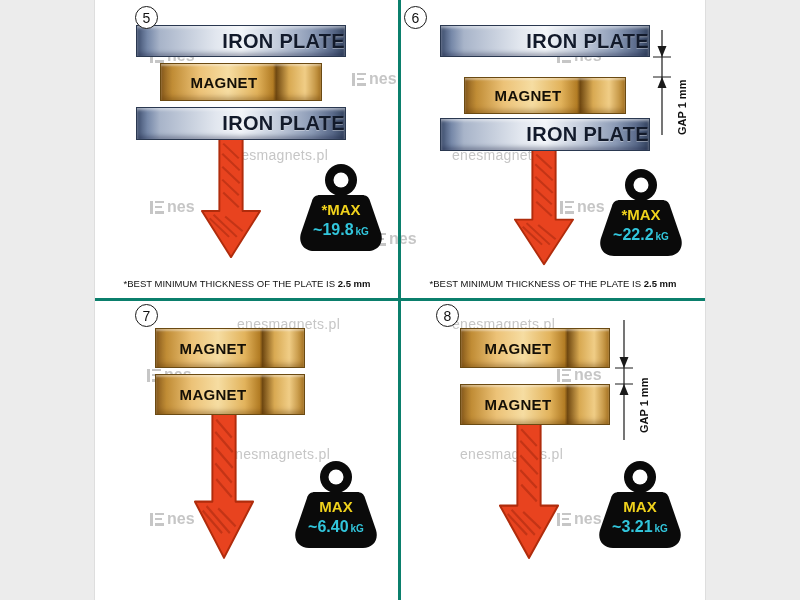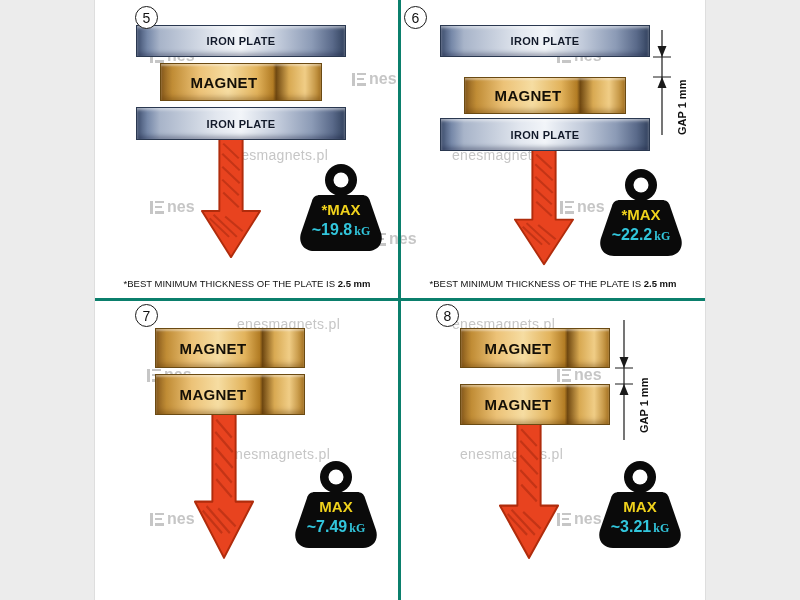--- a/index.html
+++ b/index.html
@@ -26,22 +26,22 @@
   .l4{left:150px;top:198px}.l5{left:560px;top:198px}.l6{left:372px;top:230px}
   .l7{left:147px;top:366px}.l8{left:557px;top:366px}.l9{left:150px;top:510px}.l10{left:557px;top:510px}
 
   
   .numc { position:absolute; width:23px; height:23px; border:1.5px solid #1a1a1a; border-radius:50%;
           background:#fff; display:flex; align-items:center; justify-content:center;
           font-size:14px; color:#111; z-index:4; }
   .n5{left:135px;top:6px}.n6{left:404px;top:6px}.n7{left:135px;top:304px}.n8{left:436px;top:304px}
 
   
-  .plate { position:absolute; z-index:3; display:flex; align-items:center; justify-content:center;
-    font-weight:bold; font-size:11px; color:var(--iron-text,#121a2b); letter-spacing:.3px;
+  .plate { position:absolute; z-index:3; display:flex; align-items:center; justify-content:flex-end;
+    font-weight:bold; font-size:20px; color:var(--iron-text,#121a2b); letter-spacing:.3px;
     background:linear-gradient(90deg,#3f4f6f 0%,#7688a8 5%,#a8b4c9 11%,#e2e7ef 38%,#f2f5f9 50%,#c2cbdb 68%,#8c9bb6 84%,#5a6a8a 94%,#33435f 100%);
     border:1px solid #2a3850;
     box-shadow: inset 0 2px 3px rgba(255,255,255,.5), inset 0 -3px 4px rgba(20,30,60,.35);
     text-shadow:0 1px 0 rgba(255,255,255,.35); }
   .p5t{left:136px;top:25px;width:210px;height:32px}
   .p5b{left:136px;top:107px;width:210px;height:33px}
   .p6t{left:440px;top:25px;width:210px;height:32px}
   .p6b{left:440px;top:118px;width:210px;height:33px}
 
   
@@ -69,21 +69,21 @@
 
   
   .kb { position:absolute; width:100px; height:100px; z-index:5; }
   .kb svg { position:absolute; inset:0; width:100%; height:100%; }
   .kb-body { fill:#0a0a0a; }
   .kb-hole { fill:#ffffff; }
   .kb-max { position:absolute; top:41px; width:100%; text-align:center; font-weight:bold;
             font-size:15px; color:var(--max-yellow,#f0d21c); }
   .kb-val { position:absolute; top:61px; width:100%; text-align:center; font-weight:bold;
             font-size:16px; color:var(--value-cyan,#32c6dc); }
-  .kb-unit { font-size:12px; margin-left:2px;font-family:Liberation Serif, serif; }
+  .kb-unit { font-size:10px; margin-left:2px; }
   .k5{left:291px;top:160px}.k6{left:591px;top:165px}.k7{left:286px;top:457px}.k8{left:590px;top:457px}
 
   
   .dim { position:absolute; z-index:4; }
   .dim line { stroke:#1a1a1a; }
   .dim polygon { fill:#1a1a1a; }
   .d6{left:652px;top:30px;width:20px;height:105px}
   .d8{left:614px;top:320px;width:20px;height:120px}
   .gap-label { position:absolute; writing-mode:vertical-rl; transform:rotate(180deg);
                font-size:11px; font-weight:bold; color:#111; z-index:4; height:82px; }
@@ -267,21 +267,21 @@
       <polygon class="arr-body" points="20,0 44,0 44,78 62,78 32,128 2,78 20,78"></polygon>
       <path class="arr-scr" d="M24,5 L40,21 M23,16 L41,34 M23,30 L41,48 M23,44 L40,61 M24,58 L40,74 M14,82 L38,106 M26,84 L44,100 M10,86 L30,106"></path>
     </svg>
     <div class="kb k7">
       <svg viewBox="0 0 100 100">
         <circle class="kb-body" cx="50" cy="20" r="16"></circle>
         <circle class="kb-hole" cx="50" cy="20" r="7.5"></circle>
         <path class="kb-body" d="M29,35 H71 C75,35 78,37 79,41 L90,73 C93,83 87,91 77,91 H23 C13,91 7,83 10,73 L21,41 C22,37 25,35 29,35 Z"></path>
       </svg>
       <div class="kb-max">MAX</div>
-      <div class="kb-val"><span>~7.49</span><span class="kb-unit">kG</span></div>
+      <div class="kb-val"><span>~6.40</span><span class="kb-unit">kG</span></div>
     </div>
   </section>
 
   <section>
     <div class="numc n8">8</div>
     <div class="magnet m8t">
         <span class="mg-label">MAGNET</span>
       </div>
     <div class="magnet m8b">
         <span class="mg-label">MAGNET</span>

